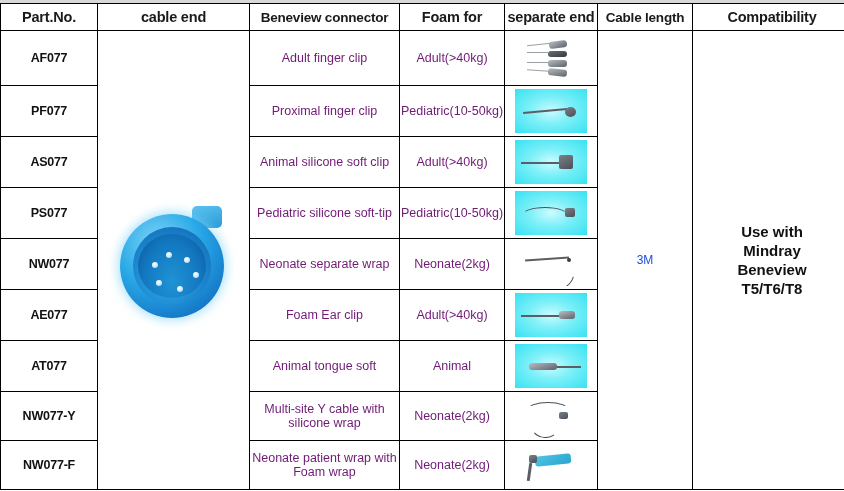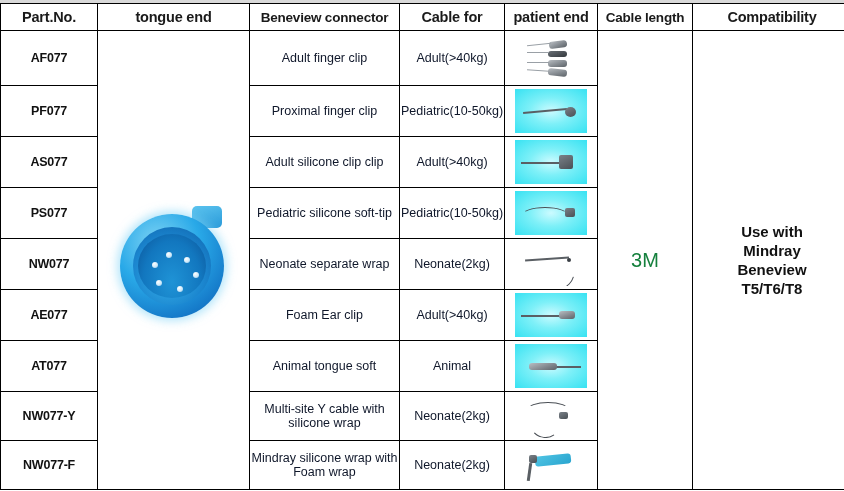--- a/index.html
+++ b/index.html
@@ -62,27 +62,27 @@
 
   
   td.partno {
     font-weight: bold;
     font-size: 12.5px;
     color: #111111;
     letter-spacing: -0.2px;
   }
   td.prox, td.applyfor {
     font-size: 12.5px;
-    color: #0f172a;
+    color: #701a75;
     line-height: 1.12;
     padding: 0 2px;
   }
   td.cable {
-    font-size: 20px;
-    color: #15803d;
+    font-size: 12px;
+    color: #1d4ed8;
   }
   td.compat {
     font-size: 15px;
     font-weight: bold;
     color: #111111;
     line-height: 1.28;
   }
 
   
   td.device-end { position: relative; }
@@ -196,24 +196,24 @@
 <body>
 
 <div id="page">
 
   <div class="top-strip"></div>
 
   <table class="spec">
     <thead>
       <tr>
         <th style="width:96px" class="wide-title">Part.No.</th>
-        <th style="width:151px" class="wide-title">tongue end</th>
+        <th style="width:151px" class="wide-title">cable end</th>
         <th style="width:149px">Beneview connector</th>
-        <th style="width:104px" class="wide-title">Cable for</th>
-        <th style="width:92px" class="wide-title">patient end</th>
+        <th style="width:104px" class="wide-title">Foam for</th>
+        <th style="width:92px" class="wide-title">separate end</th>
         <th style="width:94px">Cable length</th>
         <th style="width:158px" class="wide-title">Compatibility</th>
       </tr>
     </thead>
     <tbody>
 
       <tr style="height:55px">
         <td class="partno">AF077</td>
 
         <td class="device-end" rowspan="9">
@@ -263,21 +263,21 @@
         <td class="patient-end">
           <div class="pe-box cyan">
             <div class="pe-cable" style="left:8px; top:21px; width:44px; transform:rotate(-5deg)"></div>
             <div class="pe-sensor" style="left:50px; top:18px; width:11px; height:10px; border-radius:50%"></div>
           </div>
         </td>
       </tr>
 
       <tr style="height:51px">
         <td class="partno">AS077</td>
-        <td class="prox">Adult silicone clip clip</td>
+        <td class="prox">Animal silicone soft clip</td>
         <td class="applyfor">Adult(&gt;40kg)</td>
         <td class="patient-end">
           <div class="pe-box cyan">
             <div class="pe-cable" style="left:6px; top:22px; width:40px"></div>
             <div class="pe-sensor" style="left:44px; top:15px; width:14px; height:14px; border-radius:2px"></div>
           </div>
         </td>
       </tr>
 
       <tr style="height:51px">
@@ -339,21 +339,21 @@
             <div class="pe-label"></div>
             <div class="pe-curve" style="left:12px; top:8px;  width:40px; height:14px"></div>
             <div class="pe-curve" style="left:16px; top:20px; width:26px; height:22px; transform:rotate(186deg)"></div>
             <div class="pe-sensor" style="left:44px; top:18px; width:9px; height:7px; border-radius:2px"></div>
           </div>
         </td>
       </tr>
 
       <tr style="height:49px">
         <td class="partno">NW077-F</td>
-        <td class="prox">Mindray silicone wrap with Foam wrap</td>
+        <td class="prox">Neonate patient wrap with Foam wrap</td>
         <td class="applyfor">Neonate(2kg)</td>
         <td class="patient-end">
           <div class="pe-box white">
             <div class="pe-label"></div>
             <div class="pe-foam" style="left:20px; top:12px; width:36px; height:10px; transform:rotate(-6deg)"></div>
             <div class="pe-sensor" style="left:14px; top:12px; width:8px; height:8px; border-radius:2px"></div>
             <div class="pe-cable" style="left:13px; top:20px; width:3px; height:18px; transform:rotate(8deg)"></div>
           </div>
         </td>
       </tr>

